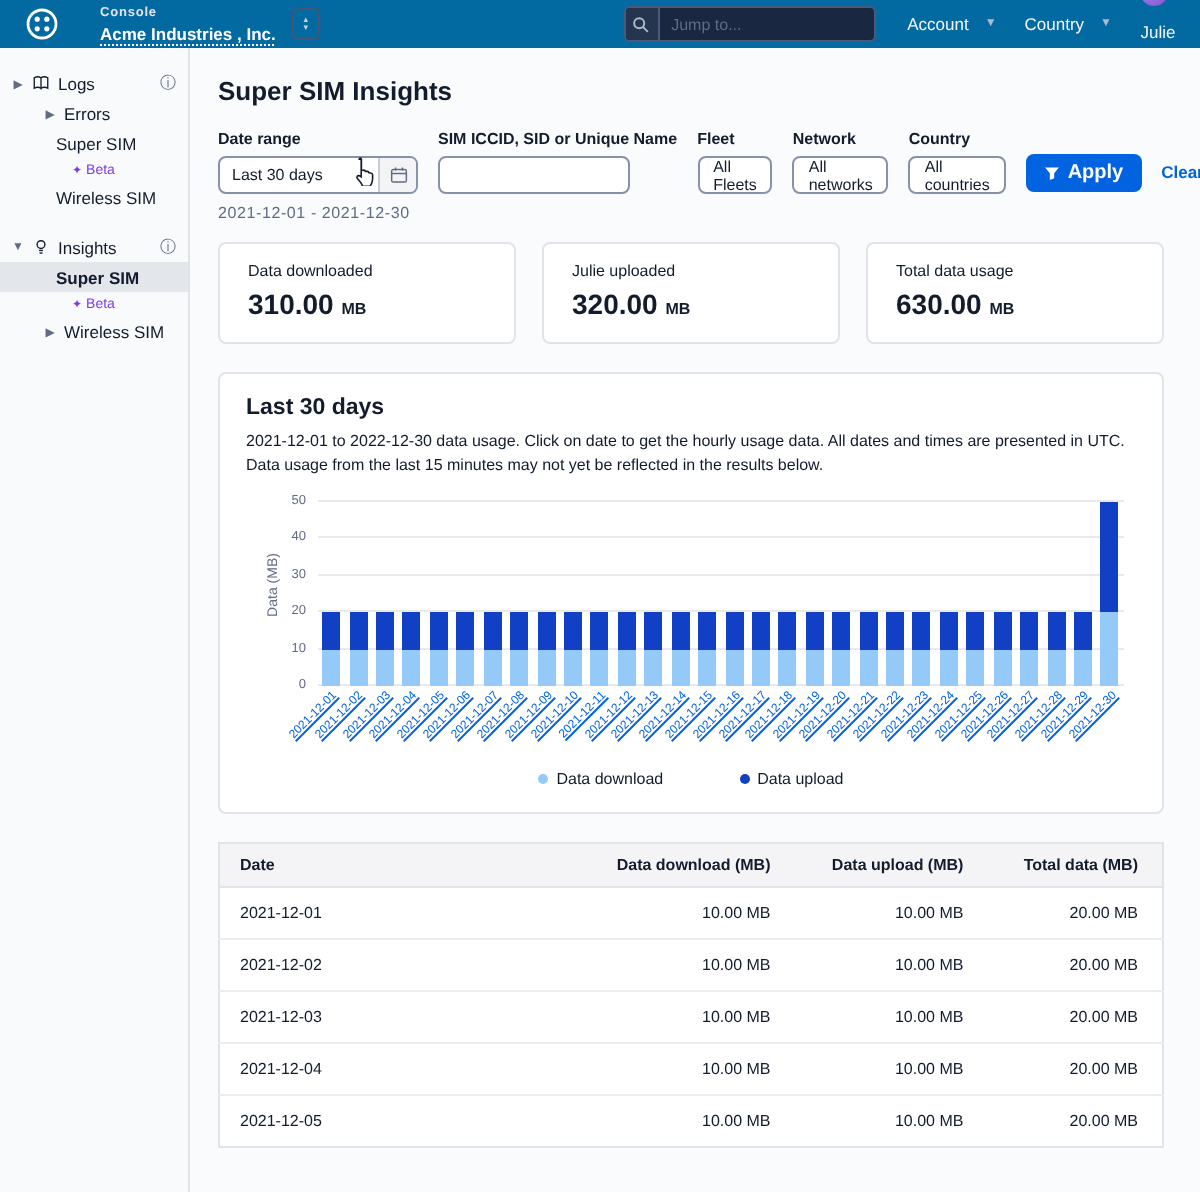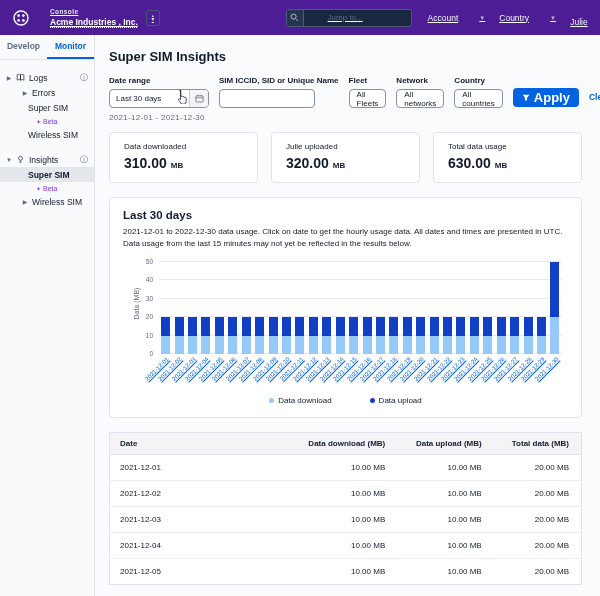--- a/index.html
+++ b/index.html
@@ -1,30 +1,30 @@
 <!DOCTYPE html>
 <html><head>
 <meta charset="utf-8">
 <style>
   * { margin:0; padding:0; box-sizing:border-box; }
   html,body { width:600px; height:596px; font-family:"Liberation Sans", sans-serif; background:#FAFBFC; overflow:hidden; }
   .app { width:600px; height:596px; display:flex; flex-direction:column; }
 
   
-  .topbar { height:35px; background:#4c1d95; display:flex; align-items:center; padding:0 12px 0 8px; color:#fff; flex-shrink:0;text-decoration:underline; }
+  .topbar { height:24px; background:#0369a1; display:flex; align-items:center; padding:0 12px 0 8px; color:#fff; flex-shrink:0; }
   .logo { width:18px; height:18px; margin:0 6px 0 4px; flex-shrink:0; }
   .org { margin-left:14px; display:flex; align-items:center; }
   .org-text .console-label { font-size:6.5px; font-weight:bold; color:#E1E6F0; letter-spacing:.4px; margin-bottom:2px; }
   .org-text .org-name { font-size:8.5px; font-weight:bold; color:#fff; text-decoration:underline dotted; text-underline-offset:2px; cursor:pointer; }
   .org-switcher { width:14px; height:16px; margin-left:8px; border:1px solid #445674; border-radius:3px; display:flex; flex-direction:column; align-items:center; justify-content:center; font-size:4.5px; line-height:4px; color:#C9D2E4; cursor:pointer; }
   .topbar .spacer { flex:1; }
   .search { width:126px; height:18px; border:1px solid #4A5A78; border-radius:3px; background:#1A2740; display:flex; align-items:stretch; overflow:hidden; margin-right:16px; }
   .search-icon-cell { width:17px; background:#26354F; border-right:1px solid #4A5A78; display:flex; align-items:center; justify-content:center; }
-  .search-placeholder { font-size:8px; color:#5E6C8A; align-self:center; padding-left:24px; }
-  .top-menu { display:flex; align-items:center; gap:21px; font-size:8.5px; color:#F4F6FA; margin-right:14px; cursor:pointer; }
+  .search-placeholder { font-size:8px; color:#5E6C8A; align-self:center; padding-left:6px; }
+  .top-menu { display:flex; align-items:center; gap:8px; font-size:8.5px; color:#F4F6FA; margin-right:14px; cursor:pointer; }
   .top-menu .caret { font-size:6px; color:#AEB9CE; }
   .avatar { width:14px; height:14px; border-radius:50%; background:radial-gradient(circle at 35% 35%, #A98BE8, #7D4FD0); margin-right:4px; flex-shrink:0; }
   .user-menu { margin-right:0;flex-direction:column; }
 
   
   .body { flex:1; display:flex; min-height:0; }
 
   
   .sidebar { width:95px; background:#F9FAFB; border-right:1px solid #E1E3EA; display:flex; flex-direction:column; flex-shrink:0; }
   .side-tabs { display:flex; height:25px; border-bottom:1px solid #E1E3EA; flex-shrink:0; }
@@ -54,21 +54,21 @@
 
   .filters { display:flex; gap:10px; align-items:flex-start; }
   .fgroup label { display:block; font-size:8px; font-weight:bold; color:#121C2D; margin-bottom:4px; white-space:nowrap; }
   .input, .select { border:1px solid #8891AA; border-radius:4px; height:19px; background:#fff; font-size:8px; color:#121C2D; display:flex; align-items:center; }
   .date-input { width:100px; cursor:pointer; }
   .date-input .val { flex:1; padding-left:6px; }
   .date-addon { width:19px; align-self:stretch; border-left:1px solid #CACDD8; background:#F4F4F6; display:flex; align-items:center; justify-content:center; border-radius:0 3px 3px 0; }
   .sim-input { width:96px; }
   .select { padding:0 7px; cursor:pointer; }
   .subtext { margin-top:5px; font-size:8px; color:#606B85; letter-spacing:.3px; }
-  .apply-btn { margin-top:12px; height:19px; background:#0263E0; color:#fff; border:none; border-radius:4px; font-size:13px; font-weight:bold; display:flex; align-items:center; gap:4px; padding:0 9px; cursor:pointer; font-family:inherit; }
+  .apply-btn { margin-top:12px; height:19px; background:#0263E0; color:#fff; border:none; border-radius:4px; font-size:10px; font-weight:bold; display:flex; align-items:center; gap:4px; padding:0 9px; cursor:pointer; font-family:inherit; }
   .clear-link { margin-top:16px; font-size:8.5px; font-weight:bold; color:#0263E0; cursor:pointer; white-space:nowrap; }
 
   .stats { display:flex; gap:13px; margin-top:10px; }
   .stat-card { flex:1; background:#fff; border:1px solid #E1E3EA; border-radius:4px; padding:9px 14px 11px 14px; }
   .stat-label { font-size:8px; color:#121C2D; }
   .stat-value { font-size:14px; font-weight:bold; color:#121C2D; margin-top:4px; }
   .stat-unit { font-size:8px; font-weight:bold; }
 
   .chart-card { margin-top:14px; background:#fff; border:1px solid #E1E3EA; border-radius:4px; padding:11px 13px 6px 13px; }
   .chart-title { font-size:11.5px; font-weight:bold; color:#121C2D; }
@@ -141,24 +141,20 @@
     <div class="top-menu user-menu">
       <span class="avatar"></span>
       <span>Julie</span>
       <span class="caret">▼</span>
     </div>
   </div>
 
   <div class="body">
 
     <div class="sidebar">
-      <div class="side-tabs">
-        <div class="side-tab">Develop</div>
-        <div class="side-tab active">Monitor</div>
-      </div>
       <div class="nav">
         <div class="nav-row">
           <span class="chev">▶</span>
           <svg width="9" height="9" viewBox="0 0 12 12">
               <path d="M1.5 2.5c1.6-.9 3-.9 4.5 0v7c-1.5-.9-2.9-.9-4.5 0zM6 2.5c1.5-.9 2.9-.9 4.5 0v7c-1.6-.9-3-.9-4.5 0z" fill="none" stroke="#121C2D" stroke-width="0.9"></path>
             </svg>
           <span>Logs</span>
           <span class="grow"></span>
           <span class="info">ⓘ</span>
         </div>

